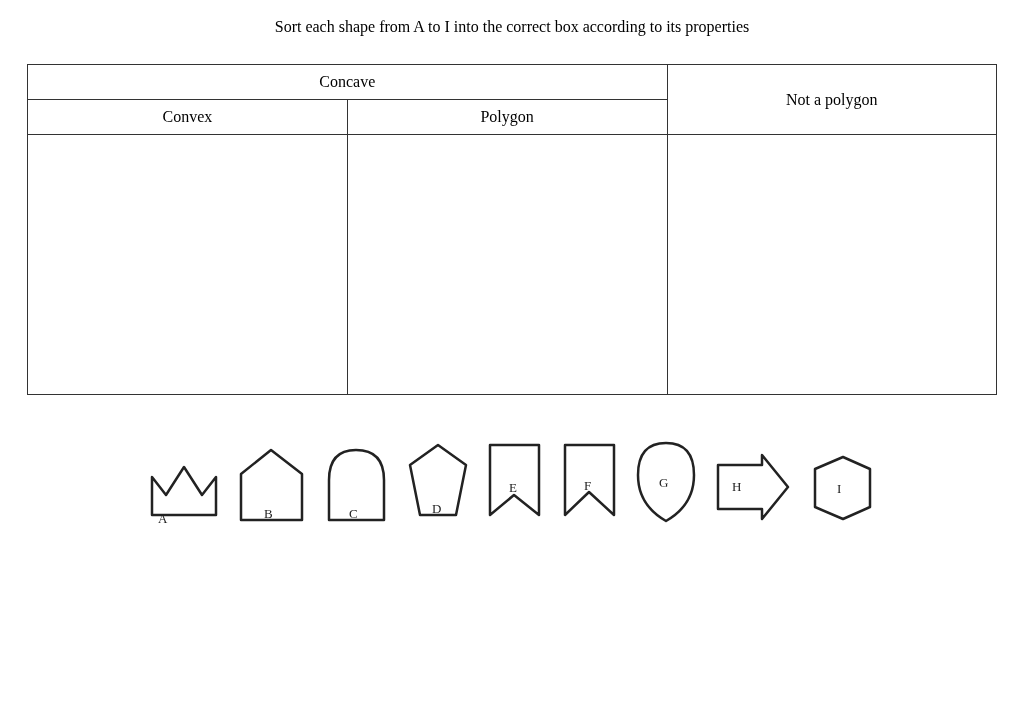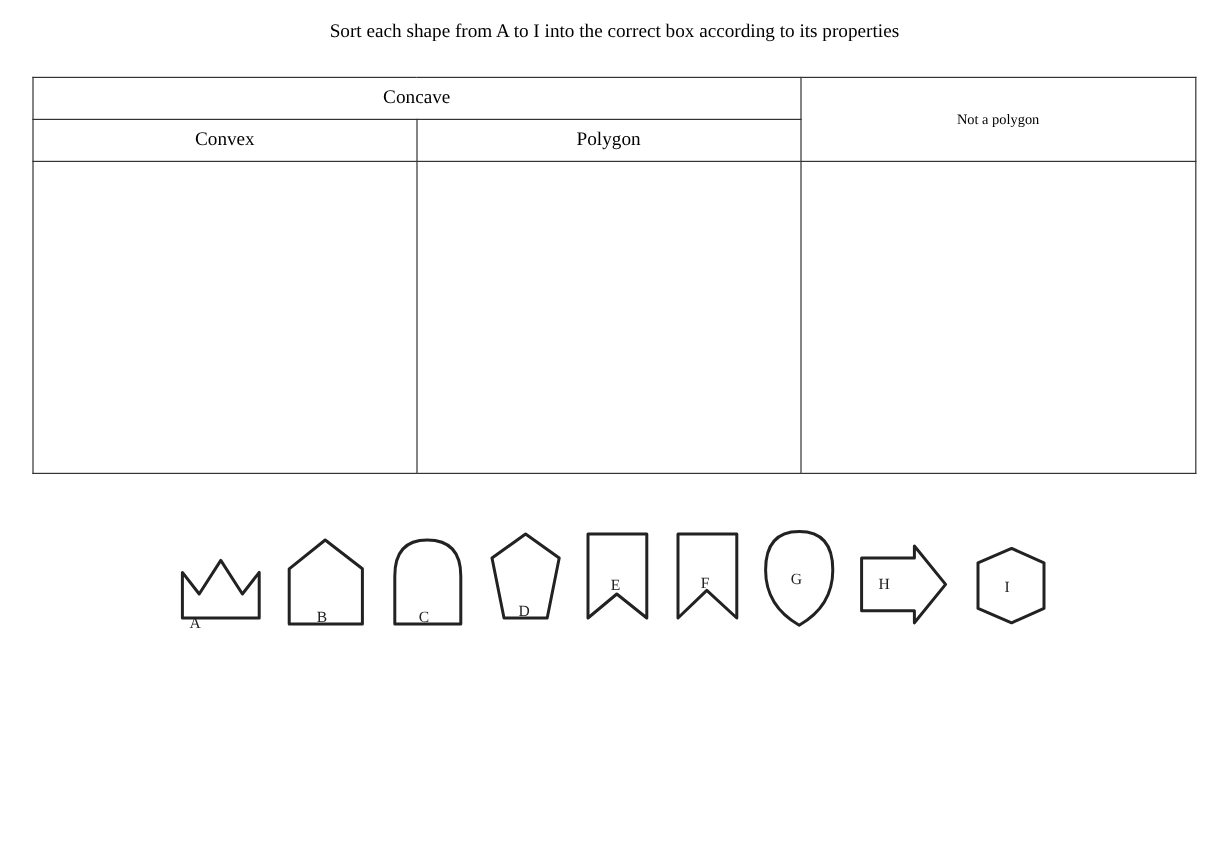--- a/index.html
+++ b/index.html
@@ -34,21 +34,21 @@
       font-size: 16px;
     }
 
     .sort-table .header-polygon {
       padding: 8px;
       font-size: 16px;
     }
 
     .sort-table .header-notpolygon {
       padding: 8px;
-      font-size: 12px;
+      font-size: 16px;
       vertical-align: middle;
     }
 
     .sort-table .subheader {
       padding: 8px;
       font-size: 16px;
     }
 
     .sort-table .content-cell {
       height: 260px;

